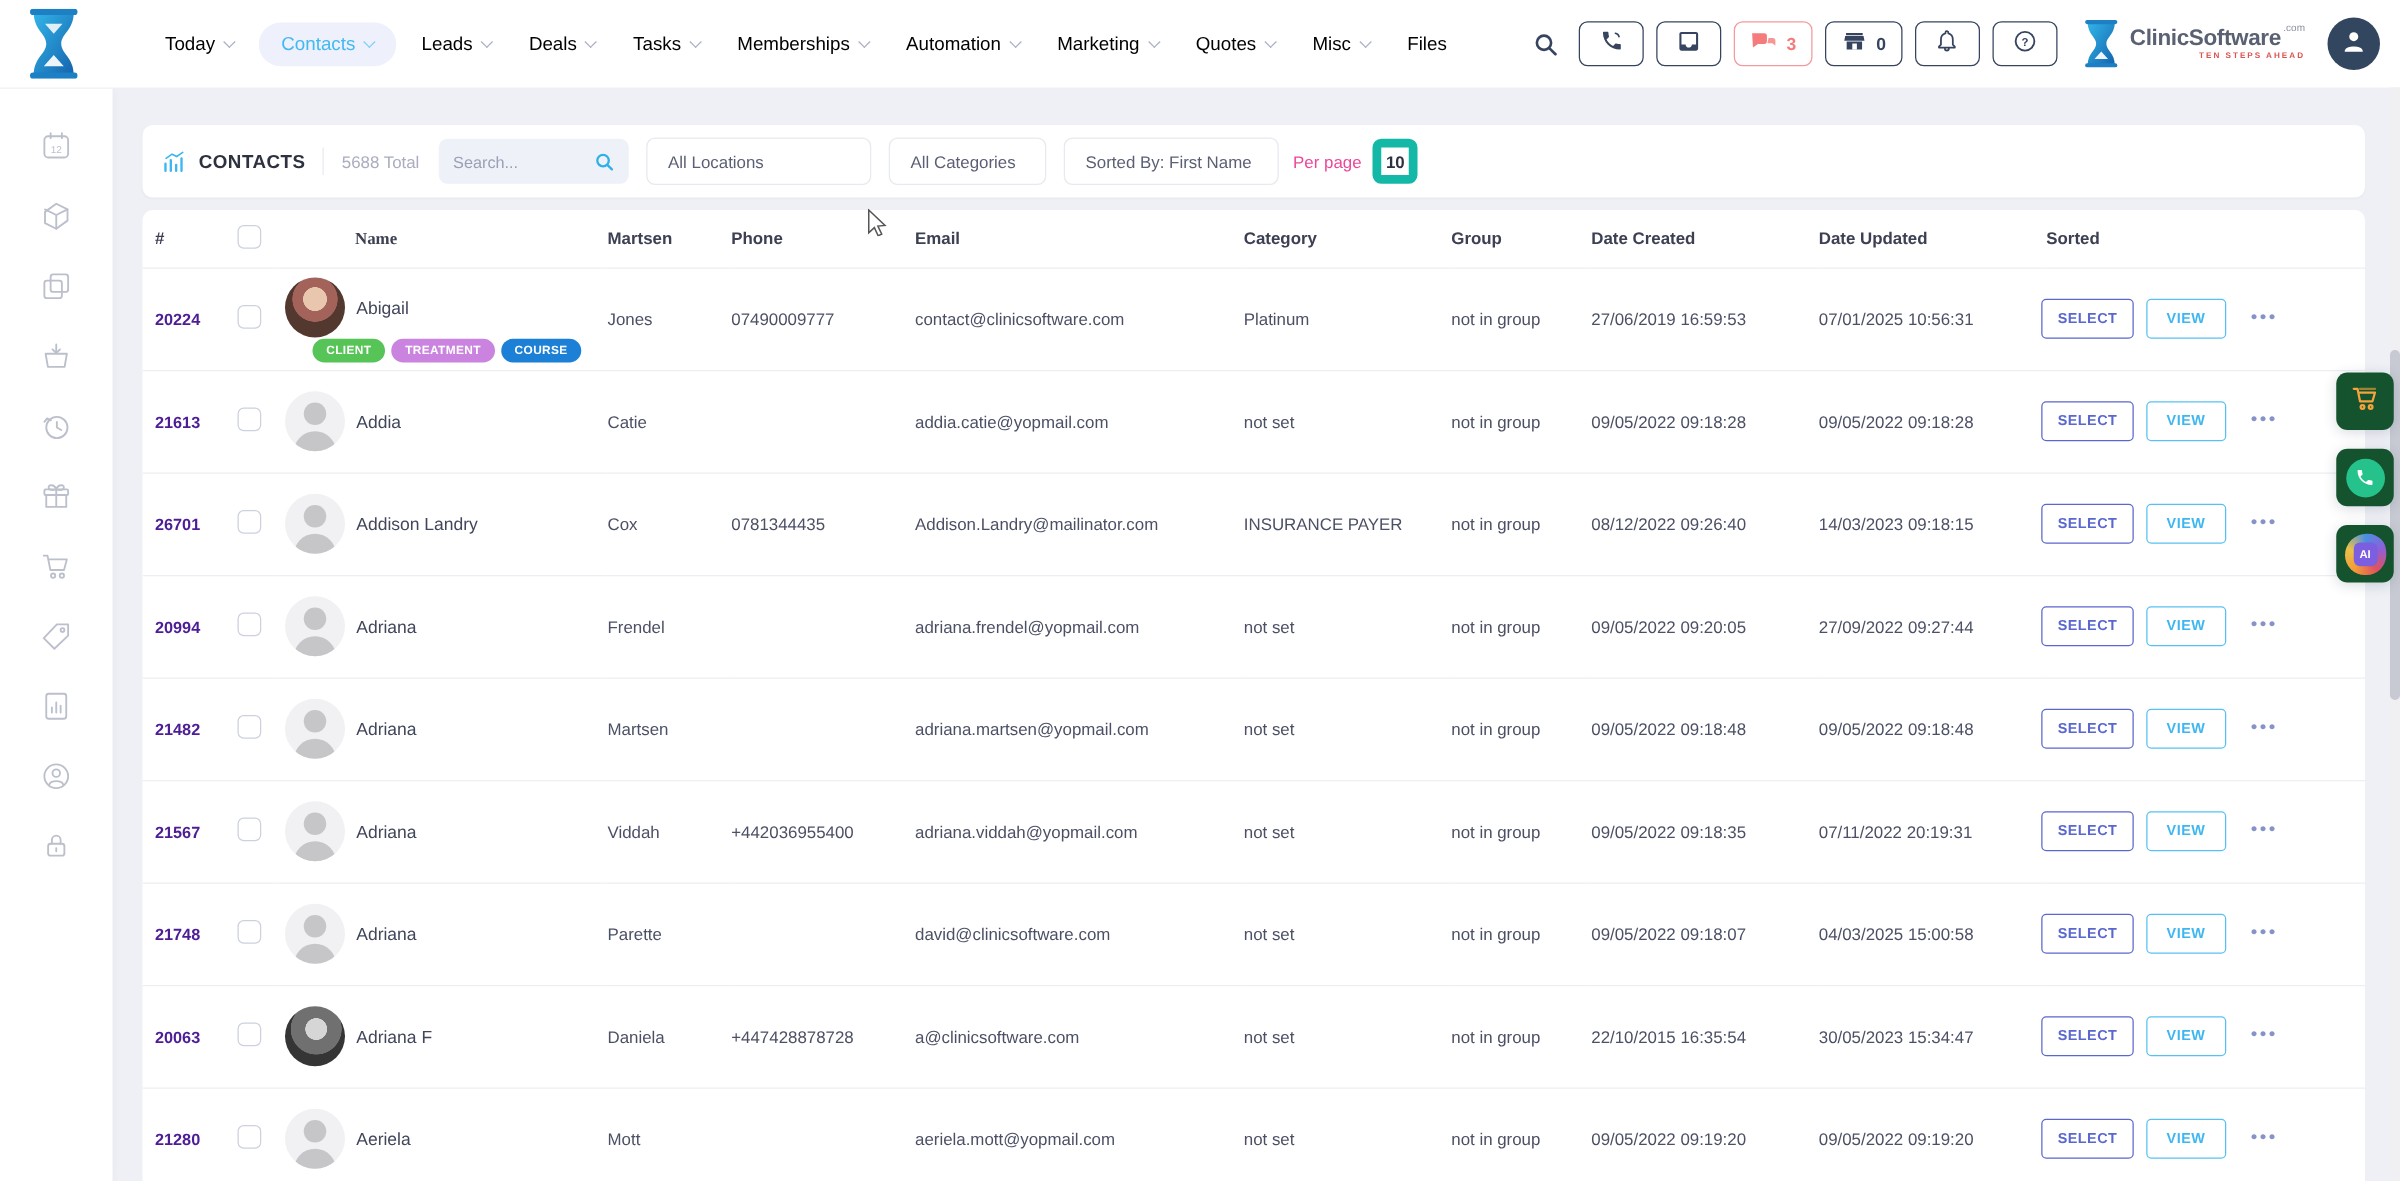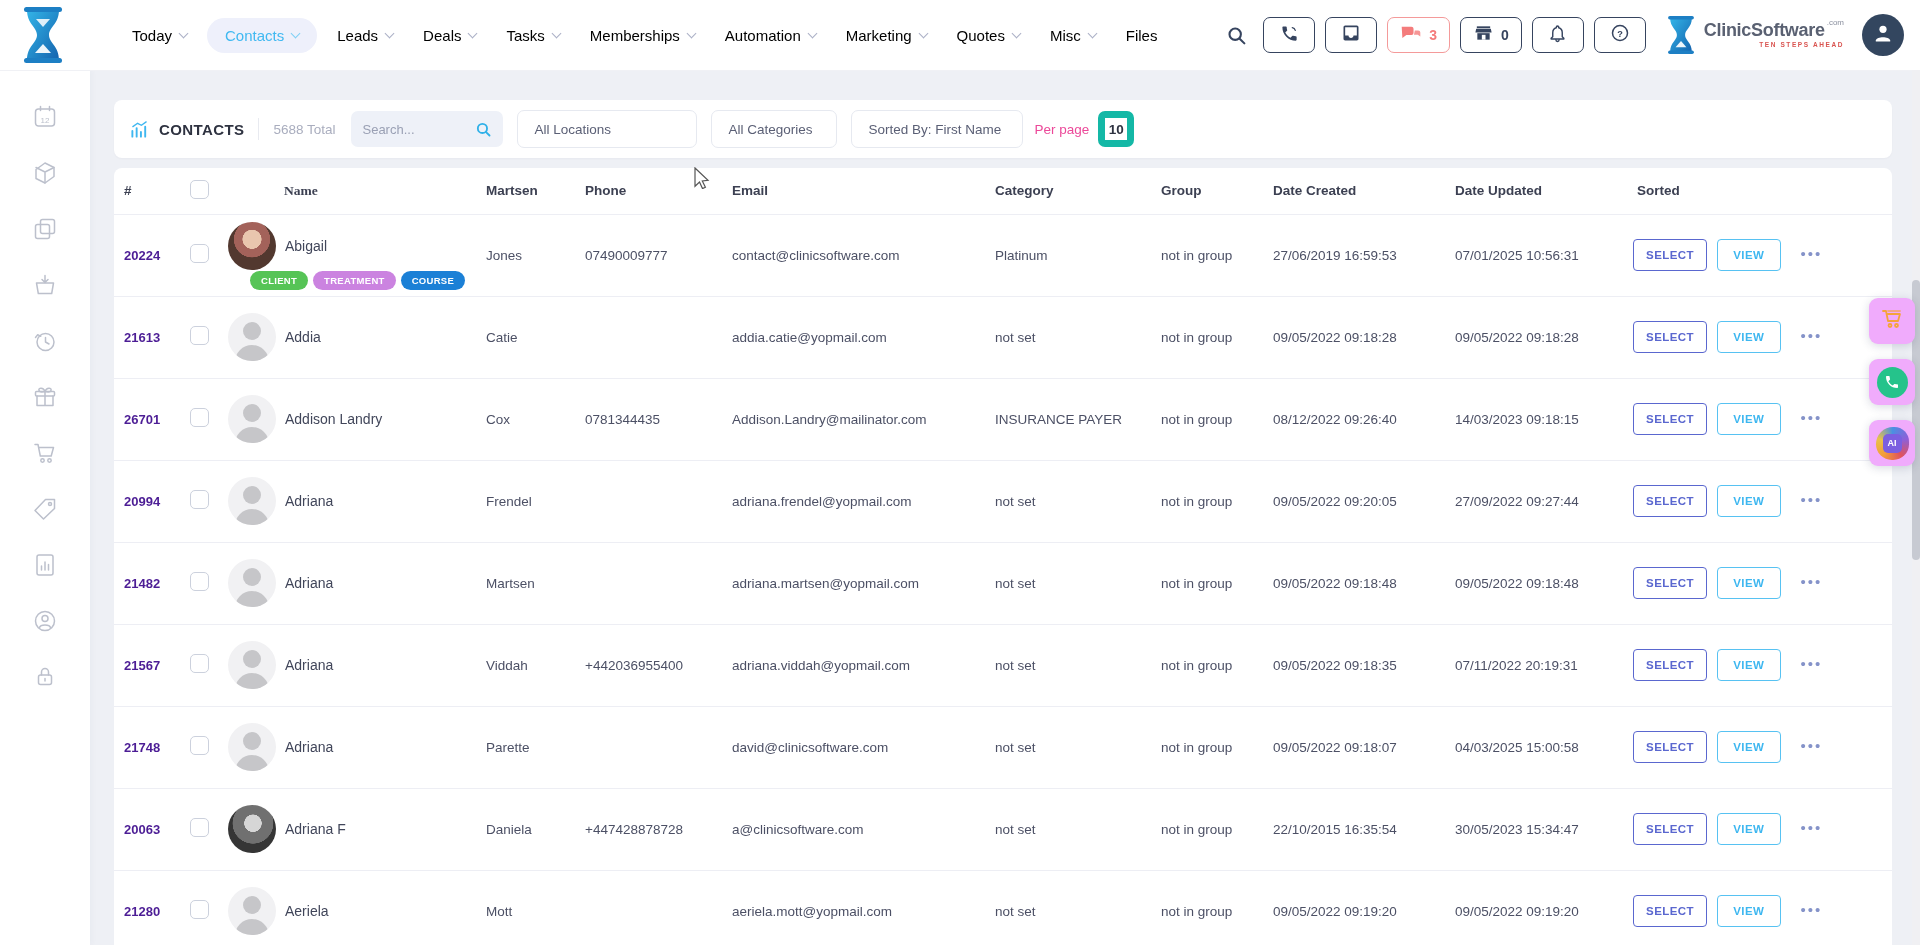--- a/index.html
+++ b/index.html
@@ -151,21 +151,21 @@
   .btn-view{
     width:64px; padding:9px 0; background:#fff; border:1px solid #57c2f2; color:#3eb7f0;
     border-radius:4px; font-size:11.5px; font-weight:bold; letter-spacing:0.4px; cursor:pointer;
     margin-left:6px; font-family:"Liberation Sans",sans-serif;
   }
   .dots{ color:#8593c9; font-size:15px; letter-spacing:2px; margin-left:16px; cursor:pointer; }
 
   
   .float-stack{ position:absolute; right:5px; top:298px; display:flex; flex-direction:column; gap:15px; z-index:50; }
   .float-btn{
-    width:46px; height:46px; background:#f0abfc; border-radius:9px;
+    width:46px; height:46px; background:#14532d; border-radius:9px;
     box-shadow:0 2px 10px rgba(40,50,90,0.18); display:flex; align-items:center; justify-content:center; cursor:pointer;
   }
   .wa-circle{ width:31px; height:31px; border-radius:50%; background:#25c38b; display:flex; align-items:center; justify-content:center; }
   .ai-blob{
     width:33px; height:33px; border-radius:54% 46% 50% 50%;
     background:conic-gradient(#4a90e2,#8e5fd8,#e0525e,#f29c38,#e8c24a,#4a90e2);
     display:flex; align-items:center; justify-content:center;
   }
   .ai-core{
     width:19px; height:19px; border-radius:5px; background:#7b5fe0;

